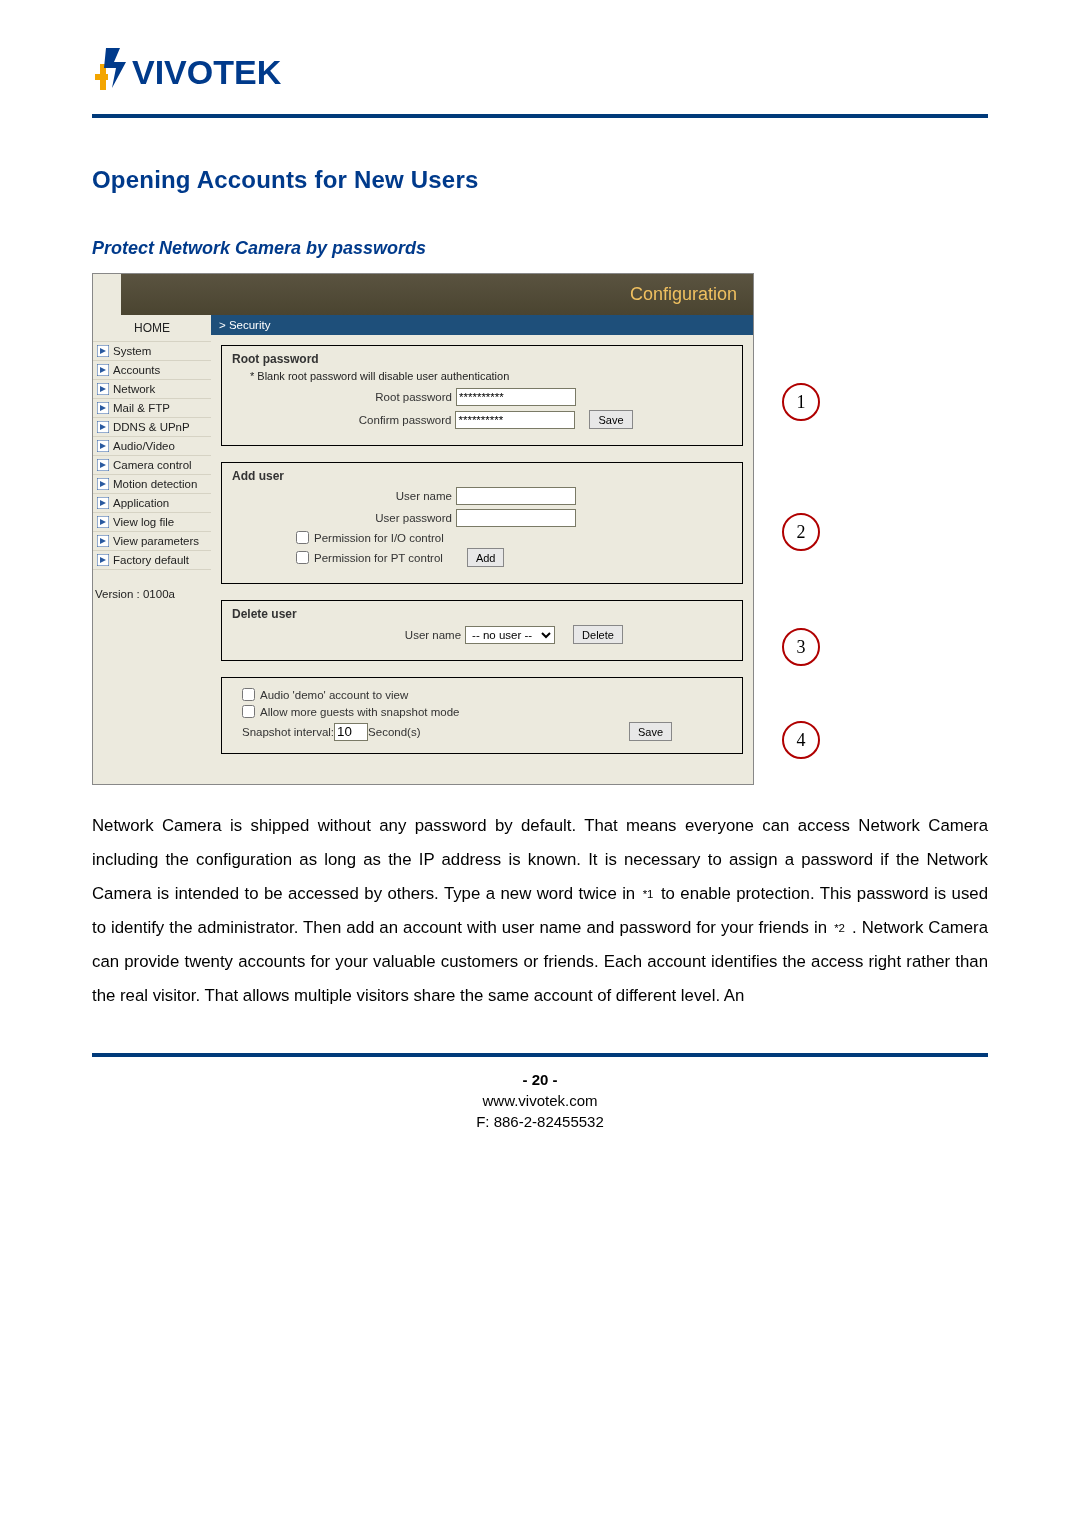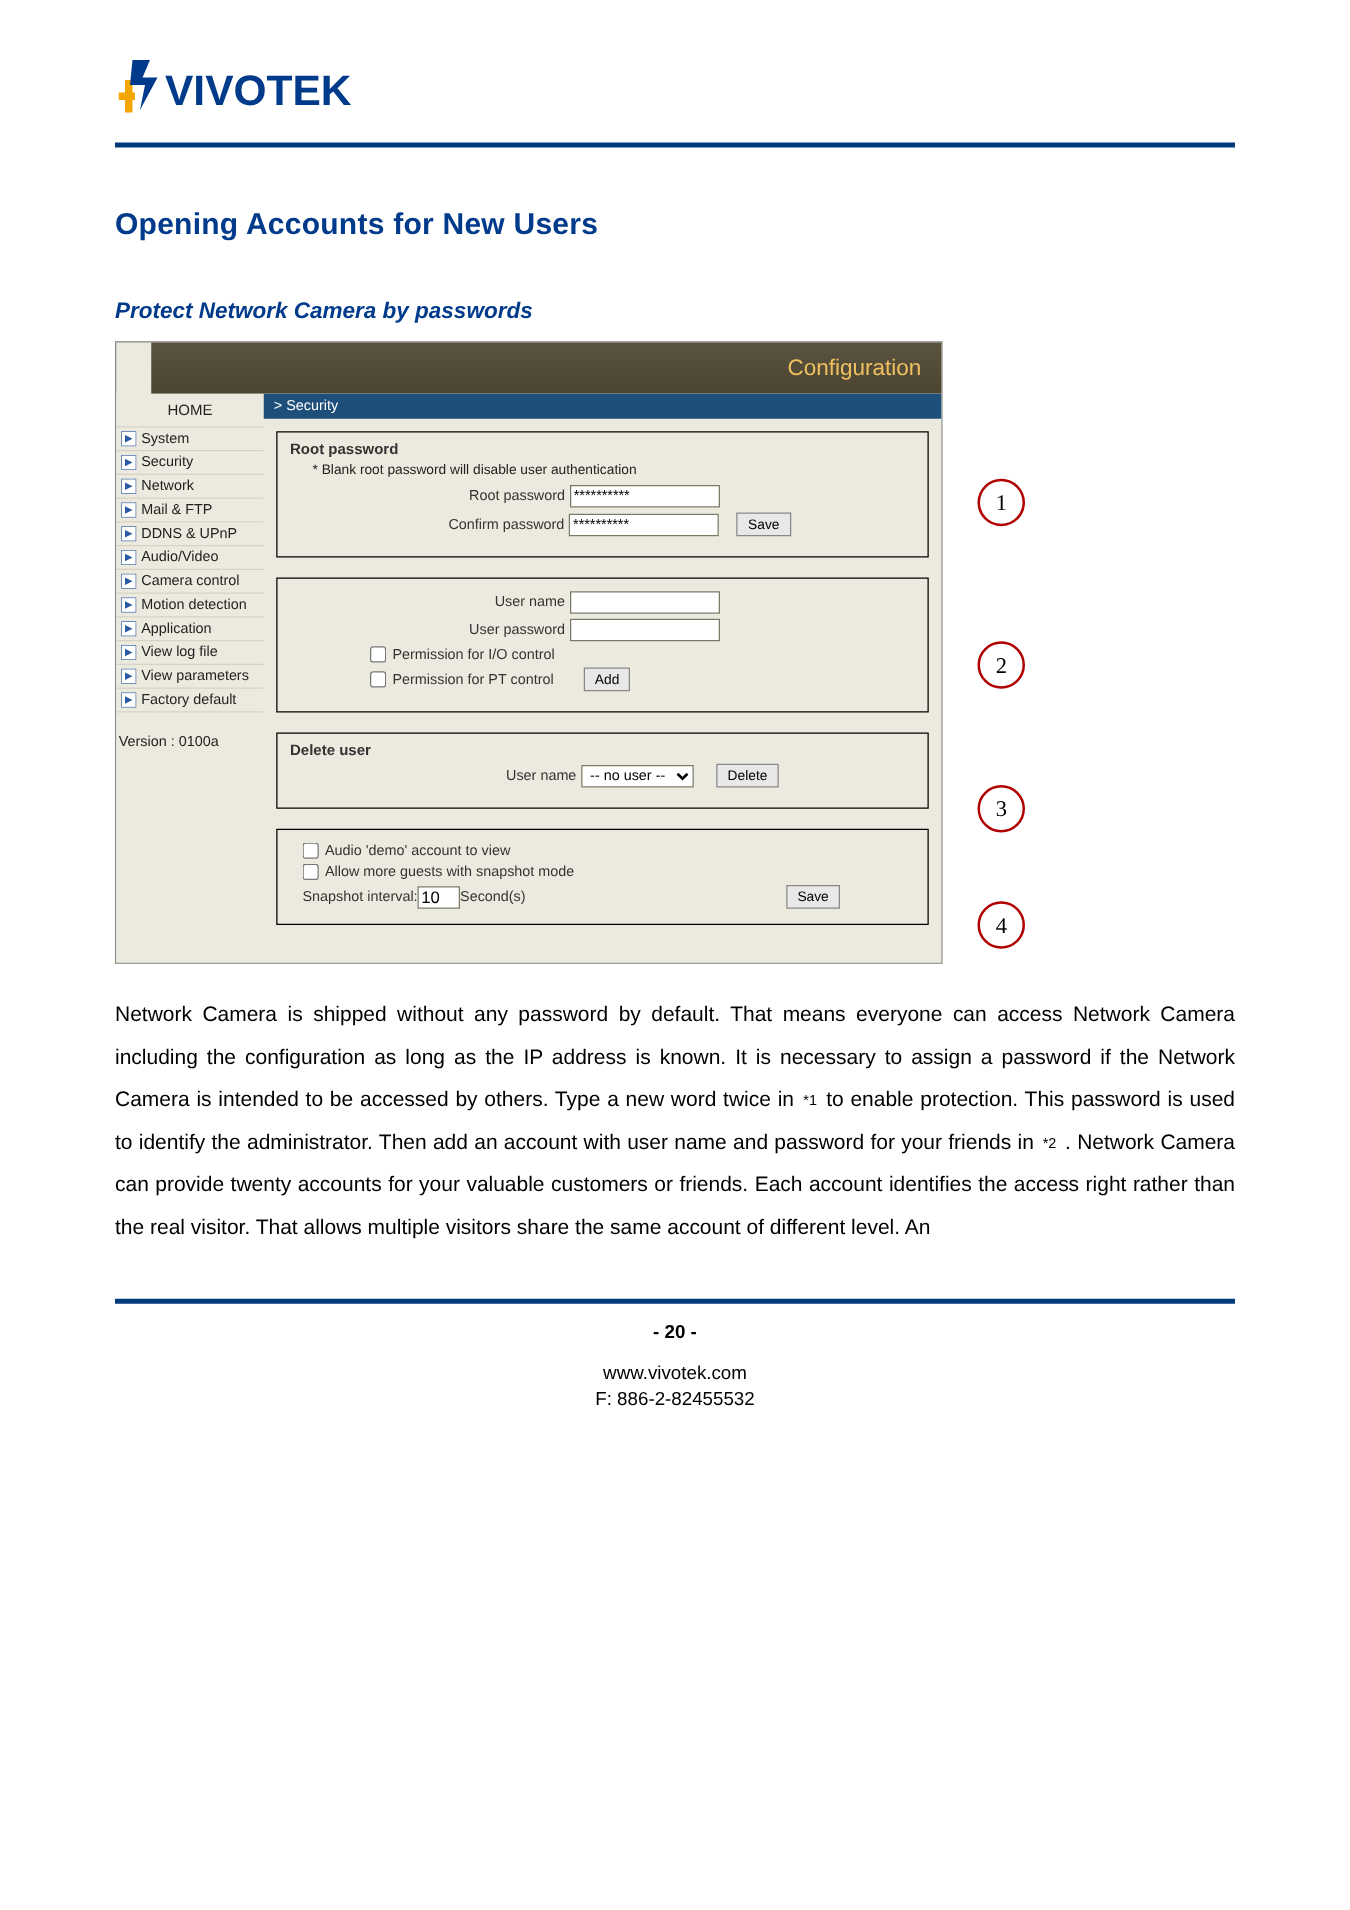--- a/index.html
+++ b/index.html
@@ -60,21 +60,21 @@
   .callouts { width: 120px; position:relative; }
   .callout {
     width:38px; height:38px; border:2px solid #b00000; border-radius:50%;
     display:flex; align-items:center; justify-content:center;
     font-size:18px; color:#000; background:transparent; position:absolute;
     font-family: "Times New Roman", serif;
   }
   .body-text { font-size:16.8px; line-height:2.02; color:#000; text-align:justify; margin-top: 18px; font-family: Verdana, Tahoma, Arial, sans-serif; }
   .ref-mark { font-size:11.5px; vertical-align: 1px; padding: 0 2px; }
   .page-num { text-align:center; font-weight:bold; font-size:15px; margin-top: 10px; }
-  .footer-info { text-align:center; font-size:15px; line-height:1.45; margin-top:14px; font-family: Arial, Verdana, sans-serif; }
+  .footer-info { text-align:center; font-size:15px; line-height:1.45; margin-top:2px; font-family: Arial, Verdana, sans-serif; }
 </style>
 </head>
 <body>
 <div class="page">
 
 <div class="logo">
   <svg width="230" height="52" viewBox="0 0 230 52">
     <g>
       <path d="M8 46 L8 36 L3 36 L3 30 L8 30 L8 20 L14 20 L14 30 L16 30 L16 36 L14 36 L14 46 Z" fill="#f3a500"></path>
       <path d="M14 4 L28 4 L22 18 L34 18 L20 44 L24 24 L12 24 Z" fill="#003a8b"></path>
@@ -103,21 +103,21 @@
                 </span>
                 <span>System</span>
               </div>
               <div class="nav-item">
                 <span class="arrow-icon">
                   <svg width="12" height="12" viewBox="0 0 12 12">
                     <rect x="0" y="0" width="12" height="12" fill="#fff" stroke="#2a5aa0"></rect>
                     <path d="M3 3 L9 6 L3 9 Z" fill="#2a5aa0"></path>
                   </svg>
                 </span>
-                <span>Security</span>
+                <span>Accounts</span>
               </div>
               <div class="nav-item">
                 <span class="arrow-icon">
                   <svg width="12" height="12" viewBox="0 0 12 12">
                     <rect x="0" y="0" width="12" height="12" fill="#fff" stroke="#2a5aa0"></rect>
                     <path d="M3 3 L9 6 L3 9 Z" fill="#2a5aa0"></path>
                   </svg>
                 </span>
                 <span>Network</span>
               </div>
@@ -218,20 +218,21 @@
           </div>
           <div class="form-row">
             <label>Confirm password</label>
             <input type="text" value="**********" style="">
             <span style="width:6px"></span>
             <button class="btn">Save</button>
           </div>
         </div>
 
         <div class="panel">
+          <div class="panel-title">Add user</div>
           <div class="form-row">
             <label>User name</label>
             <input type="text" style="">
             <span style="width:52px"></span>
           </div>
           <div class="form-row">
             <label>User password</label>
             <input type="text" style="">
             <span style="width:52px"></span>
           </div>

